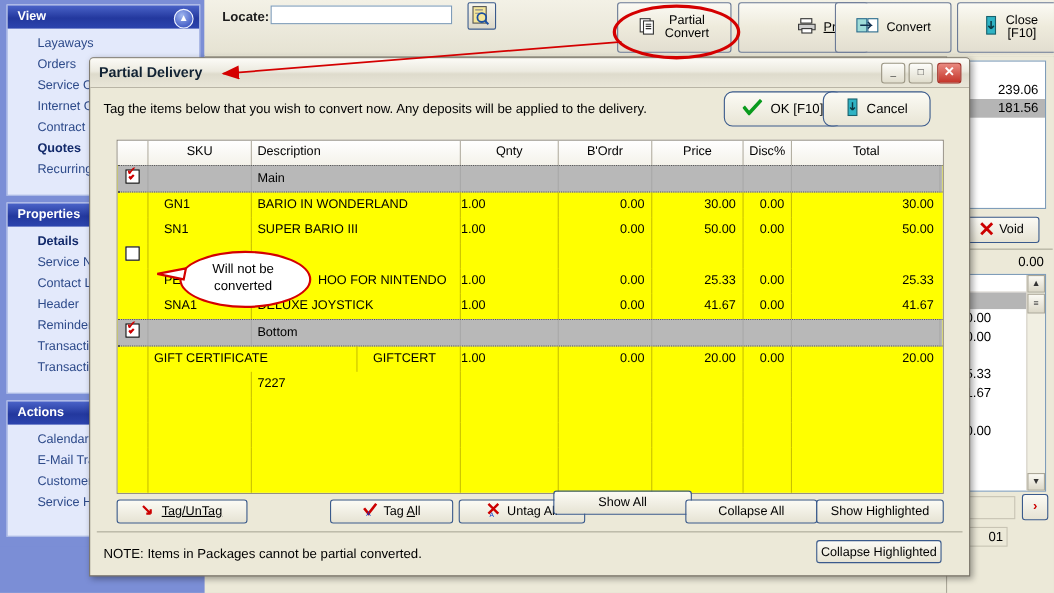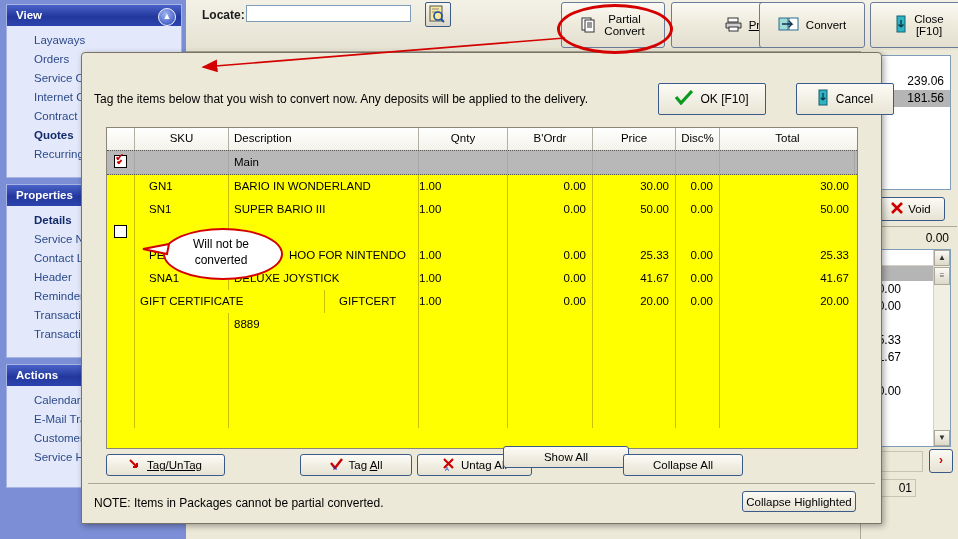--- a/index.html
+++ b/index.html
@@ -90,25 +90,25 @@
   }
   #dlg-title .t{position:absolute;left:8px;top:5px;font-size:13px;font-weight:bold;color:#123;}
   .wbtn{position:absolute;top:4px;width:20px;height:17px;border:1px solid #9b9684;border-radius:3px;
     background:linear-gradient(180deg,#fdfdfa,#e0ddcd);font-size:9px;text-align:center;line-height:15px;color:#333;}
   .wbtn.close{background:linear-gradient(180deg,#e98a80,#c4342a);border-color:#9e2a22;color:#fff;font-weight:bold;font-size:12px;line-height:14px;}
   #dlg-body{position:absolute;left:0;top:26px;width:799px;height:444px;}
   .dlg-instr{position:absolute;left:12px;top:13px;font-size:12px;color:#000;}
   .okbtn,.cancelbtn{
     position:absolute;top:4px;height:30px;
     background:linear-gradient(180deg,#fcfbf5,#e8e5d5);
-    border:1px solid #3a5a8c;border-radius:2px;
+    border:1px solid #3a5a8c;border-radius:8px;
     display:flex;align-items:center;justify-content:center;gap:7px;font-size:12px;
   }
   .okbtn{left:576px;width:106px;}
-  .cancelbtn{left:714px;width:96px;}
+  .cancelbtn{left:666px;width:96px;}
 
   
   #grid-outer{position:absolute;left:24px;top:48px;width:750px;height:320px;background:#fff;border:1px solid #8a8578;}
   #grid-hdr{height:22px;background:linear-gradient(180deg,#ffffff,#f4f2ea);border-bottom:1px solid #9e9a8c;display:flex;}
   .th{border-right:1px solid #b3afa2;font-size:11.5px;color:#000;line-height:21px;text-align:center;box-sizing:border-box;}
   #grid-body{position:absolute;left:0;top:22px;right:0;bottom:0;background:#ffff00;overflow:hidden;}
   .row{display:flex;height:23px;}
   .row.grp{background:#b8b8b8;border-top:1px dotted #555;border-bottom:1px dotted #555;}
   .cell{border-right:1px solid #c9c100;font-size:11.5px;line-height:22px;box-sizing:border-box;color:#000;overflow:hidden;white-space:nowrap;}
   .row.grp .cell{border-right:1px solid #a8a8a8;}
@@ -301,20 +301,26 @@
       </div>
     </div>
 
     <div class="rs-bottom-field"></div>
     <div class="rs-nav">›</div>
     <div class="rs-amt">01</div>
   </div>
 </div>
 
 <div id="dialog">
+  <div id="dlg-title">
+    <span class="t">Partial Delivery</span>
+    <div class="wbtn" style="right:58px;">_</div>
+    <div class="wbtn" style="right:33px;">□</div>
+    <div class="wbtn close" style="right:7px;">✕</div>
+  </div>
 
   <div id="dlg-body">
     <div class="dlg-instr">Tag the items below that you wish to convert now.  Any deposits will be applied to the delivery.</div>
 
     <div class="okbtn">
       <span>
         <svg width="18" height="15" viewBox="0 0 18 15">
             <path d="M1 7l5 6L17 1" stroke="#0a9b1e" stroke-width="3.2" fill="none"></path>
           </svg>
       </span>
@@ -403,36 +409,46 @@
           <div class="cell c-chk"></div>
           <div class="cell c-sku">SNA1</div>
           <div class="cell c-desc">DELUXE JOYSTICK</div>
           <div class="cell c-qnty">1.00</div>
           <div class="cell c-bord">0.00</div>
           <div class="cell c-price">41.67</div>
           <div class="cell c-disc">0.00</div>
           <div class="cell c-total">41.67</div>
         </div>
 
+        <div class="row grp">
+          <div class="cell c-chk"><span class="chk on"></span></div>
+          <div class="cell c-sku"></div>
+          <div class="cell c-desc">Bottom</div>
+          <div class="cell c-qnty"></div>
+          <div class="cell c-bord"></div>
+          <div class="cell c-price"></div>
+          <div class="cell c-disc"></div>
+          <div class="cell c-total"></div>
+        </div>
 
         <div class="row">
           <div class="cell c-chk"></div>
           <div class="cell c-desc">GIFT CERTIFICATE</div>
           <div class="cell c-sku">GIFTCERT</div>
           <div class="cell c-qnty">1.00</div>
           <div class="cell c-bord">0.00</div>
           <div class="cell c-price">20.00</div>
           <div class="cell c-disc">0.00</div>
           <div class="cell c-total">20.00</div>
         </div>
 
         <div class="row">
           <div class="cell c-chk"></div>
           <div class="cell c-sku"></div>
-          <div class="cell c-desc">8889</div>
+          <div class="cell c-desc">7227</div>
           <div class="cell c-qnty"></div>
           <div class="cell c-bord"></div>
           <div class="cell c-price"></div>
           <div class="cell c-disc"></div>
           <div class="cell c-total"></div>
         </div>
 
         <div class="row">
           <div class="cell c-chk"></div>
           <div class="cell c-sku"></div>
@@ -501,20 +517,23 @@
             <text x="3" y="13" font-size="6" fill="#0033cc">A</text>
           </svg>
       </span>
       <span>Unta<span style="text-decoration:underline">g</span> All</span>
     </div>
     <div class="fbtn" style="left:421px;top:367px;width:124px;">
       <span>Show All</span>
     </div>
     <div class="fbtn" style="left:541px;top:375px;width:118px;">
       <span>Collapse All</span>
+    </div>
+    <div class="fbtn" style="left:660px;top:375px;width:114px;">
+      <span>Show Highlighted</span>
     </div>
 
     <div class="dlg-hr"></div>
     <div class="note">NOTE: Items in Packages cannot be partial converted.</div>
     <div class="fbtn collapse-hl">
       <span>Collapse Highlighted</span>
     </div>
   </div>
 </div>
 

